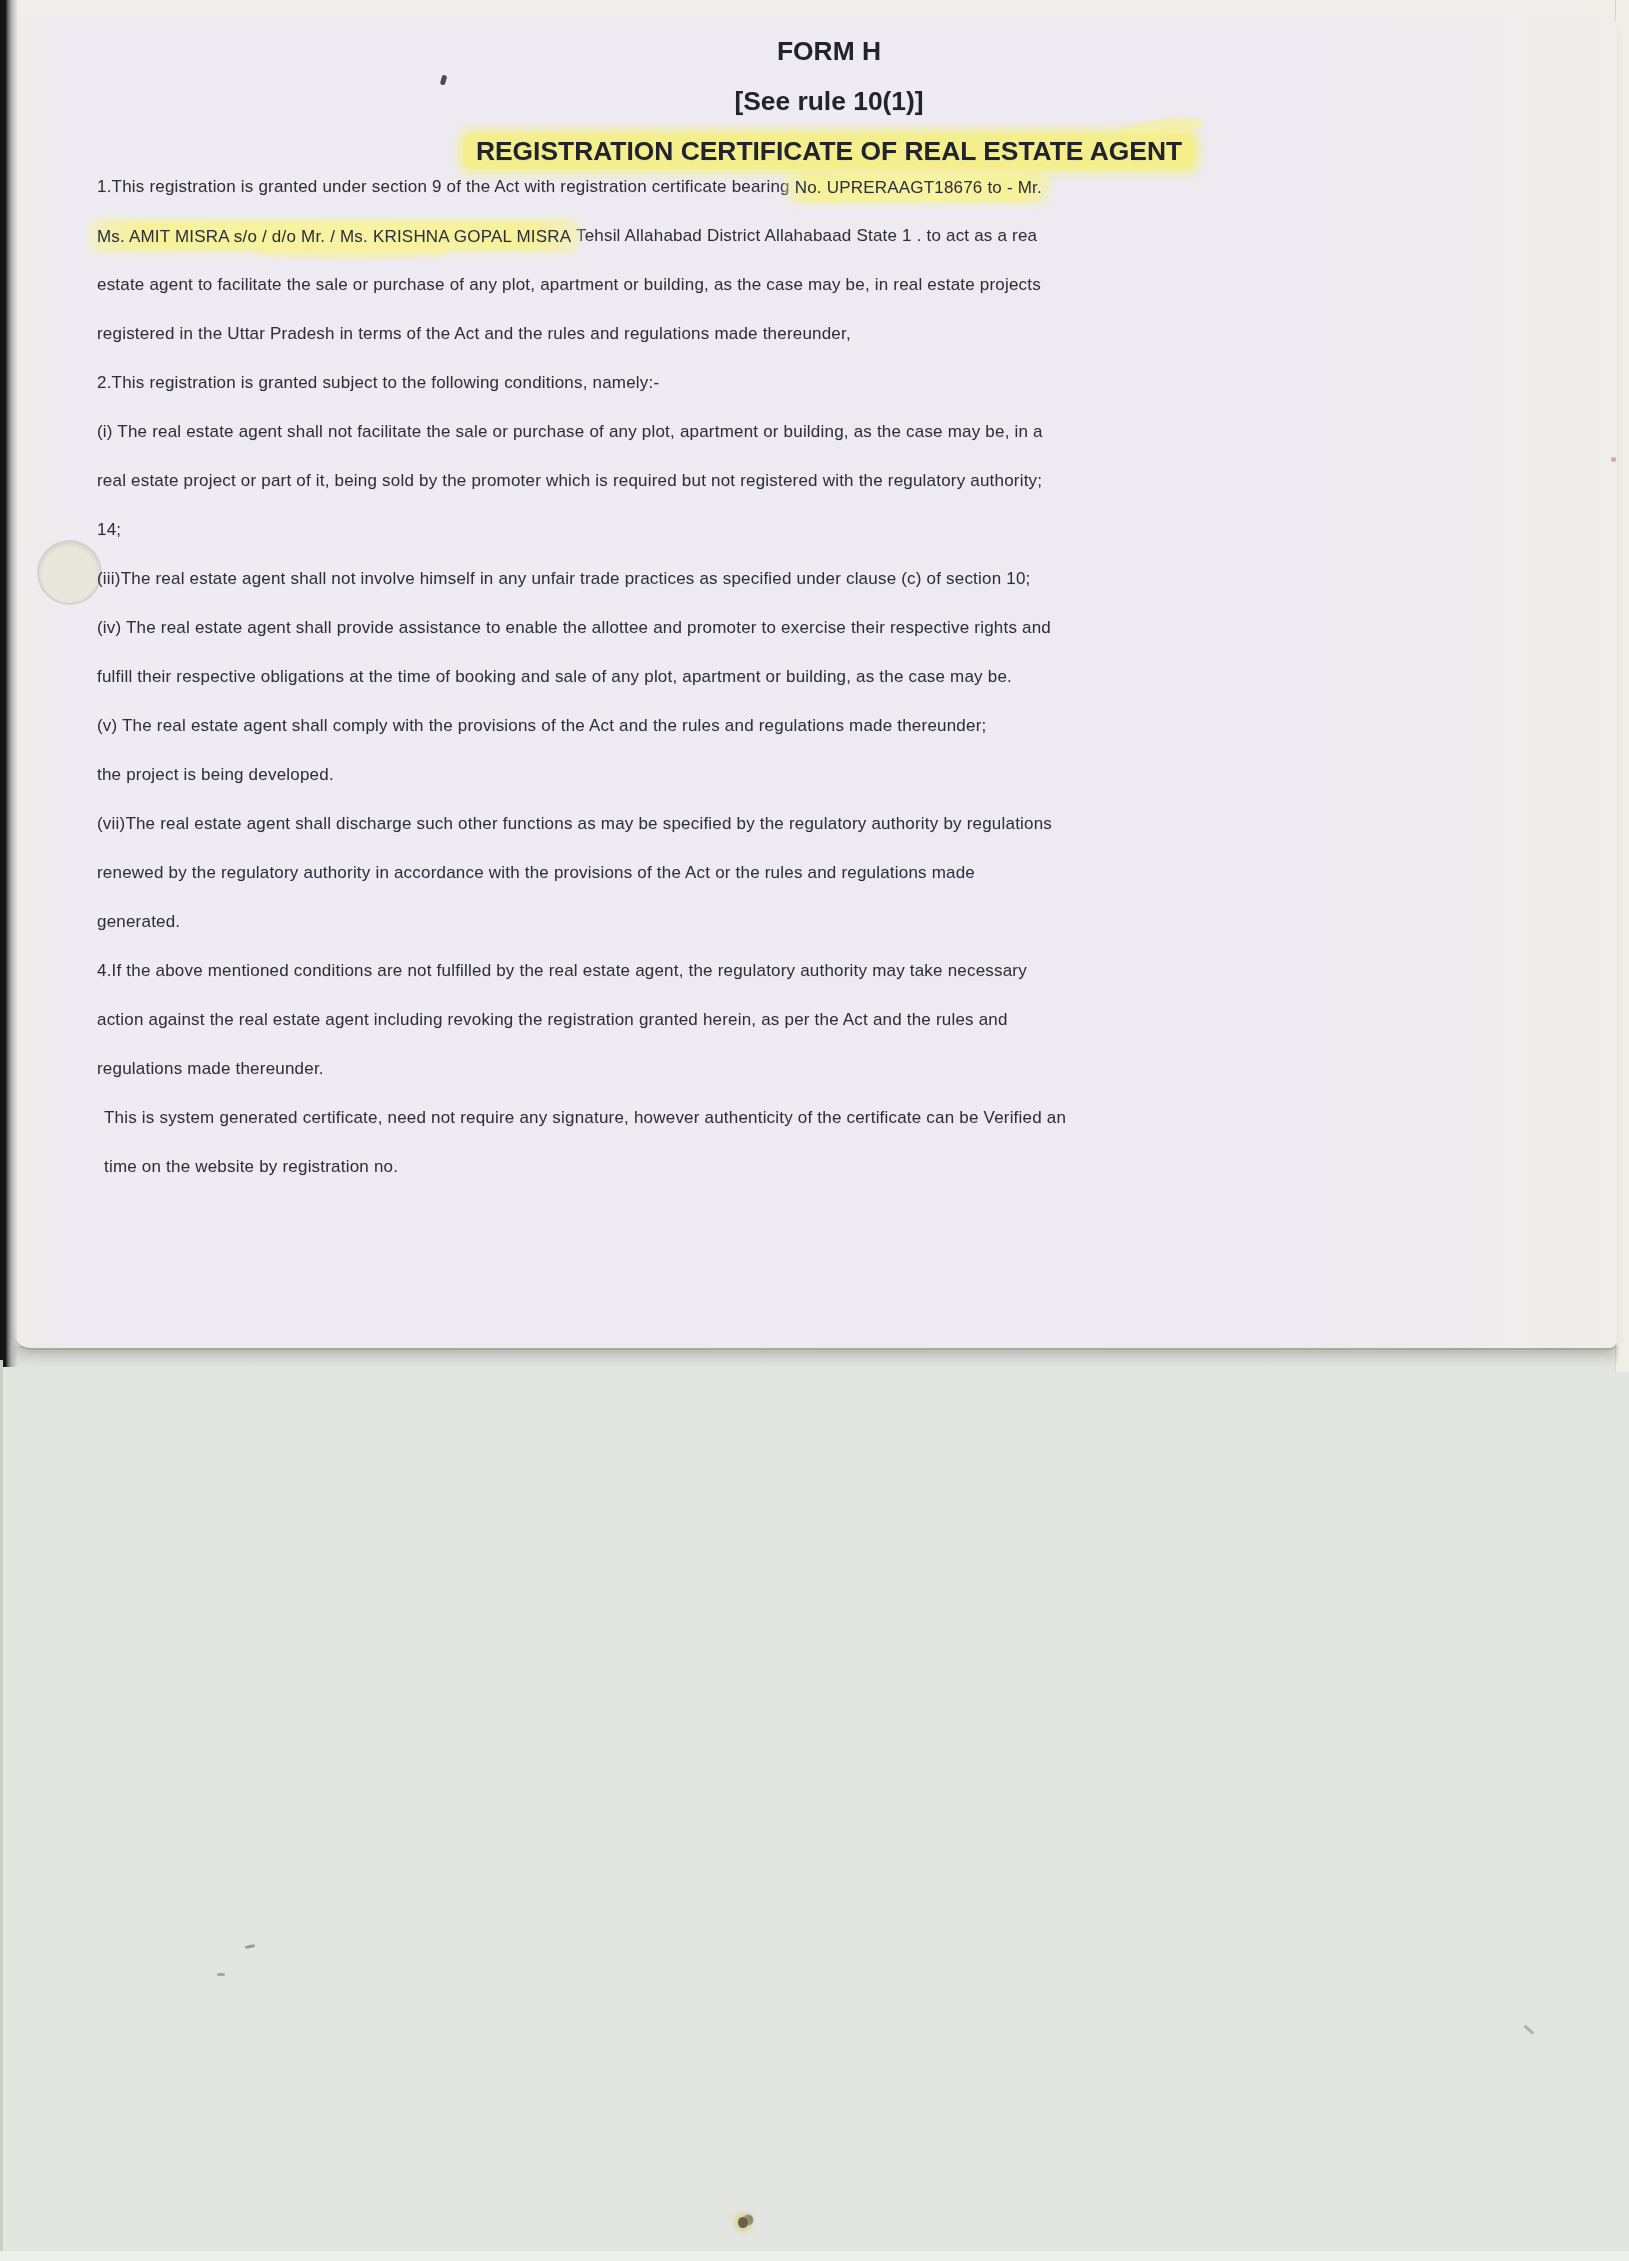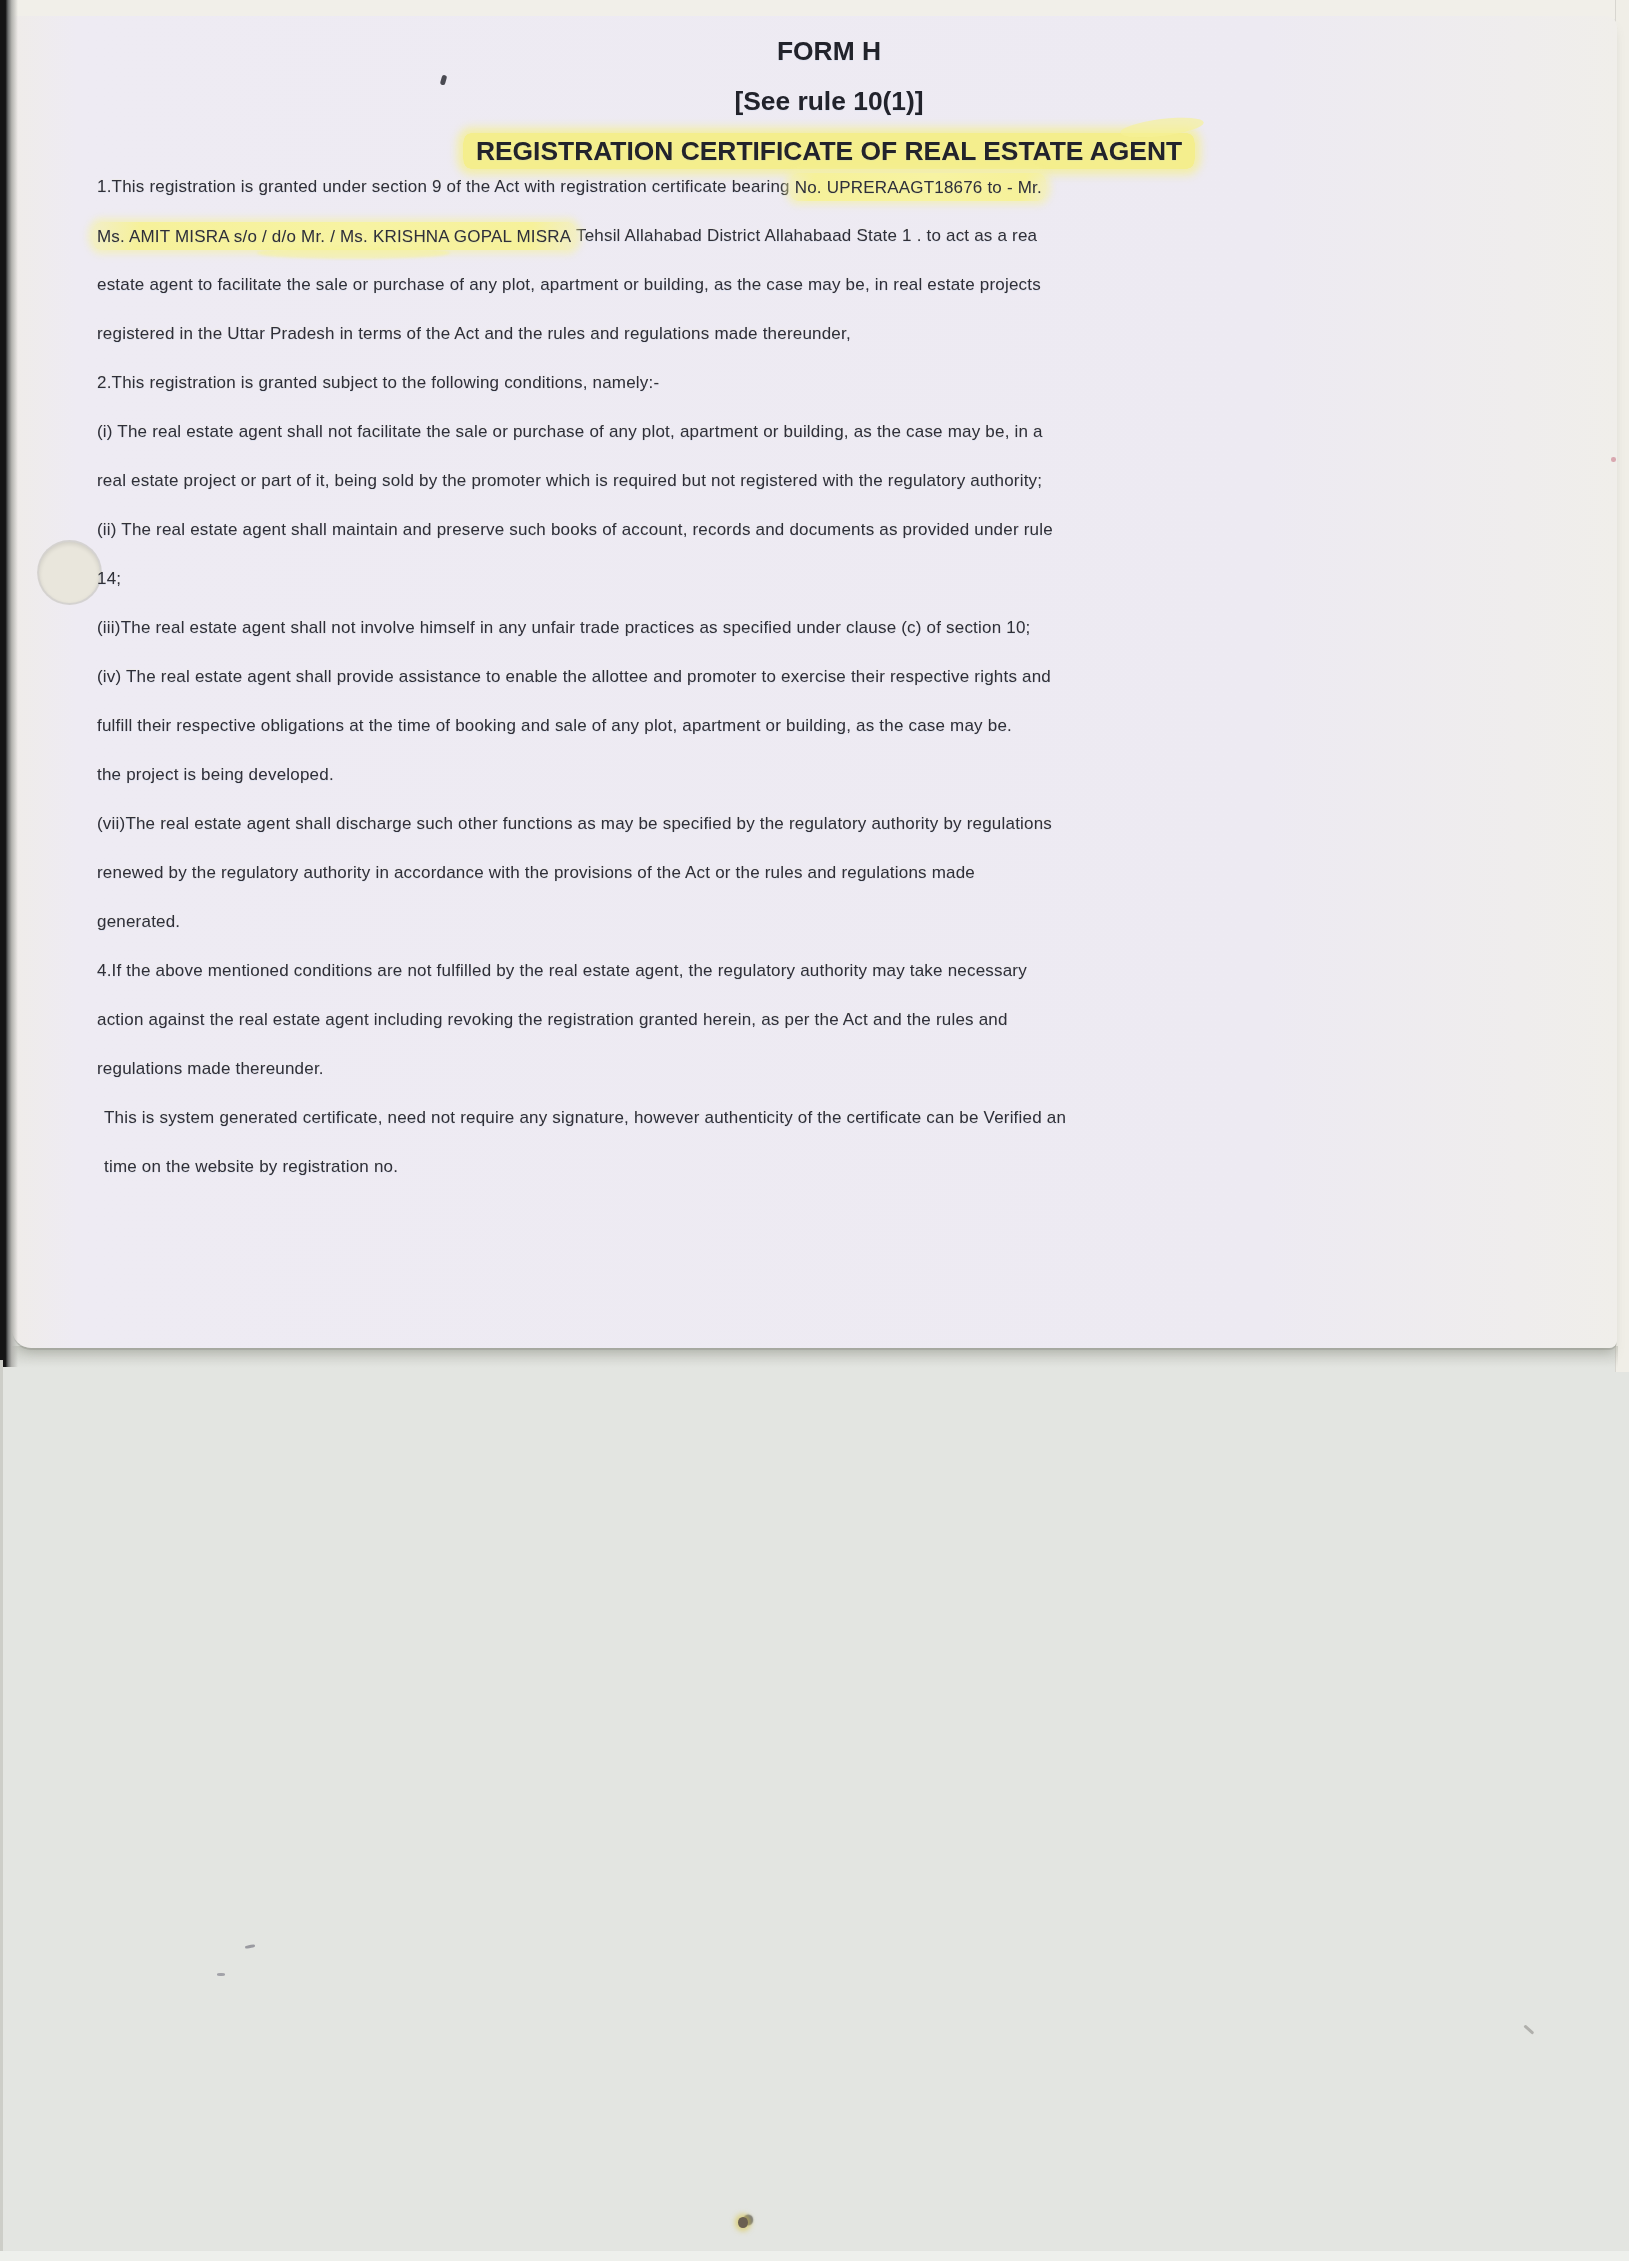--- a/index.html
+++ b/index.html
@@ -79,25 +79,25 @@
   </div>
 
   <div class="doc-text">
     <div class="ln"><span>1.This registration is granted under section 9 of the Act with registration certificate bearing </span><span class="hl">No. UPRERAAGT18676 to - Mr.</span></div>
     <div class="ln"><span class="hl hl2">Ms. AMIT MISRA s/o / d/o Mr. / Ms. KRISHNA GOPAL MISRA</span><span> Tehsil Allahabad District Allahabaad State 1 . to act as a rea</span></div>
     <div class="ln"><span>estate agent to facilitate the sale or purchase of any plot, apartment or building, as the case may be, in real estate projects</span></div>
     <div class="ln"><span>registered in the Uttar Pradesh in terms of the Act and the rules and regulations made thereunder,</span></div>
     <div class="ln"><span>2.This registration is granted subject to the following conditions, namely:-</span></div>
     <div class="ln"><span>(i) The real estate agent shall not facilitate the sale or purchase of any plot, apartment or building, as the case may be, in a</span></div>
     <div class="ln"><span>real estate project or part of it, being sold by the promoter which is required but not registered with the regulatory authority;</span></div>
-    <div class="ln"><span>(ii) The real estate agent shall maintain and preserve such books of account, records and documents as provided under rule</span></div>
     <div class="ln"><span>14;</span></div>
     <div class="ln"><span>(iii)The real estate agent shall not involve himself in any unfair trade practices as specified under clause (c) of section 10;</span></div>
     <div class="ln"><span>(iv) The real estate agent shall provide assistance to enable the allottee and promoter to exercise their respective rights and</span></div>
     <div class="ln"><span>fulfill their respective obligations at the time of booking and sale of any plot, apartment or building, as the case may be.</span></div>
+    <div class="ln"><span>(v) The real estate agent shall comply with the provisions of the Act and the rules and regulations made thereunder;</span></div>
     <div class="ln"><span>the project is being developed.</span></div>
     <div class="ln"><span>(vii)The real estate agent shall discharge such other functions as may be specified by the regulatory authority by regulations</span></div>
     <div class="ln"><span>renewed by the regulatory authority in accordance with the provisions of the Act or the rules and regulations made</span></div>
     <div class="ln"><span>generated.</span></div>
     <div class="ln"><span>4.If the above mentioned conditions are not fulfilled by the real estate agent, the regulatory authority may take necessary</span></div>
     <div class="ln"><span>action against the real estate agent including revoking the registration granted herein, as per the Act and the rules and</span></div>
     <div class="ln"><span>regulations made thereunder.</span></div>
     <div class="ln flush"><span>This is system generated certificate, need not require any signature, however authenticity of the certificate can be Verified an</span></div>
     <div class="ln flush"><span>time on the website by registration no.</span></div>
   </div>

